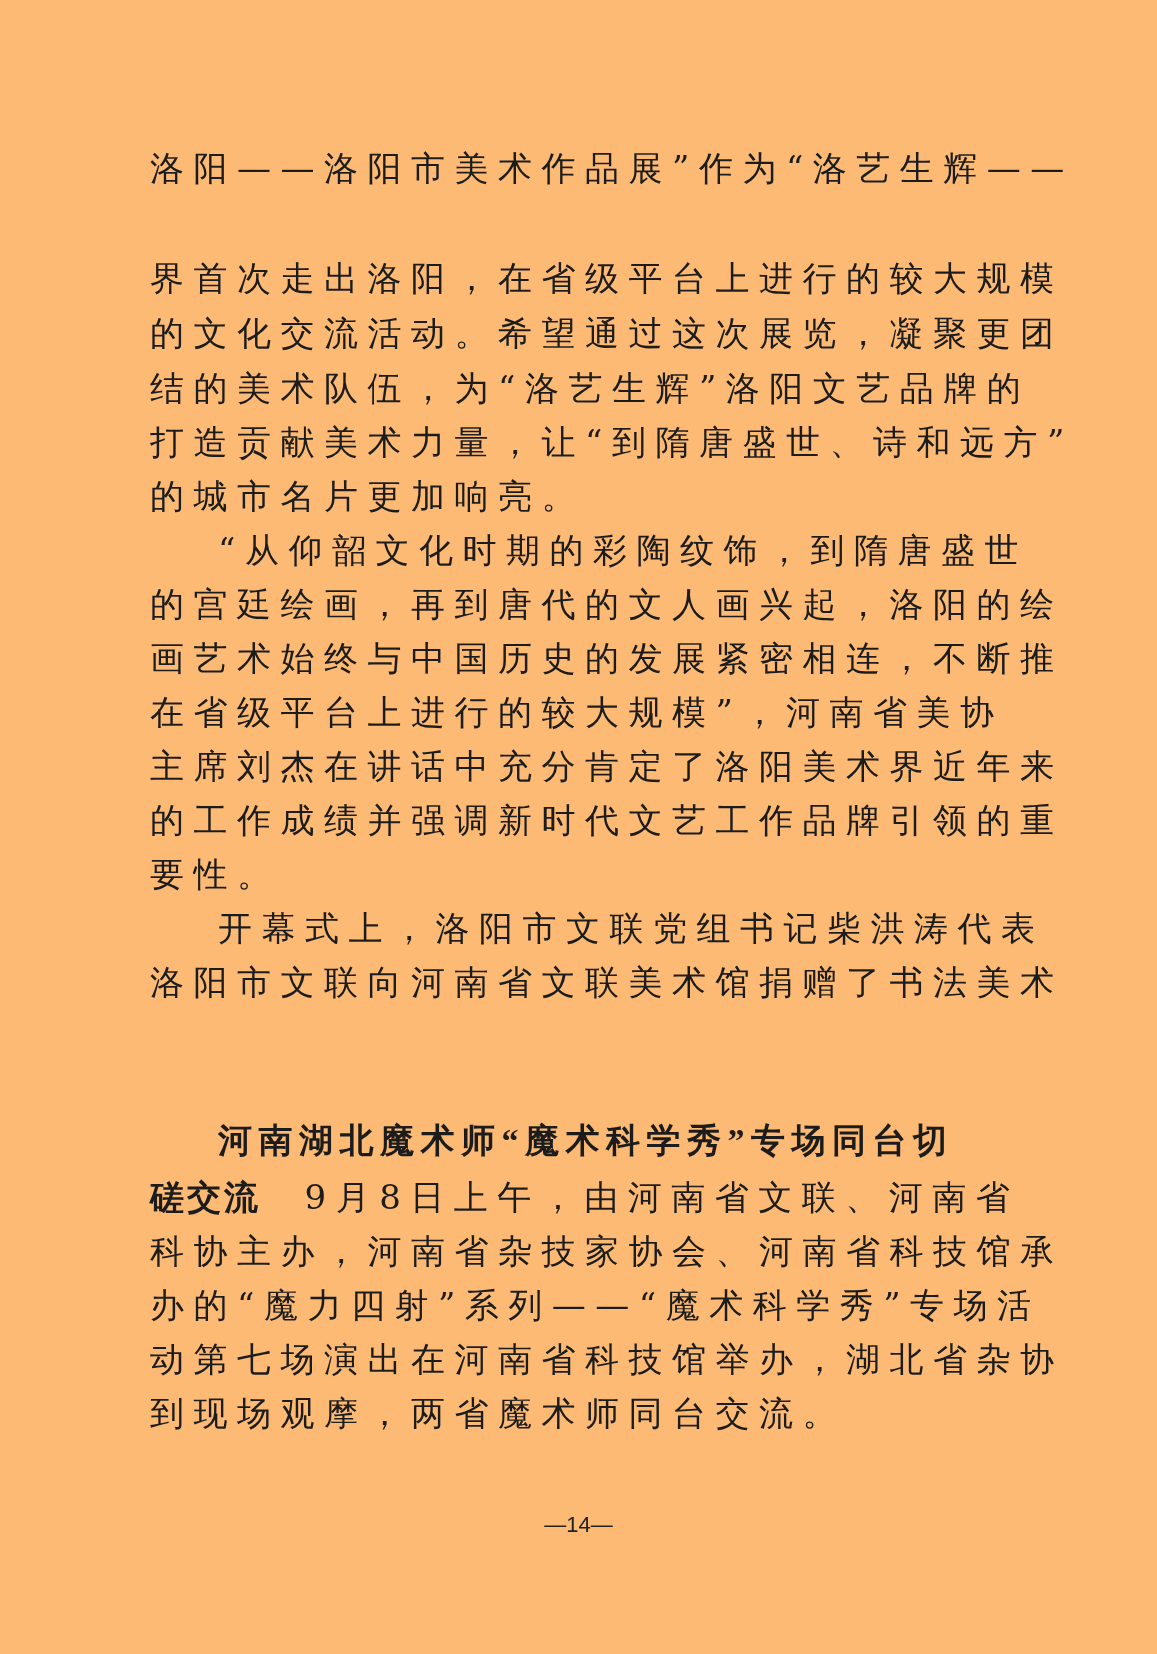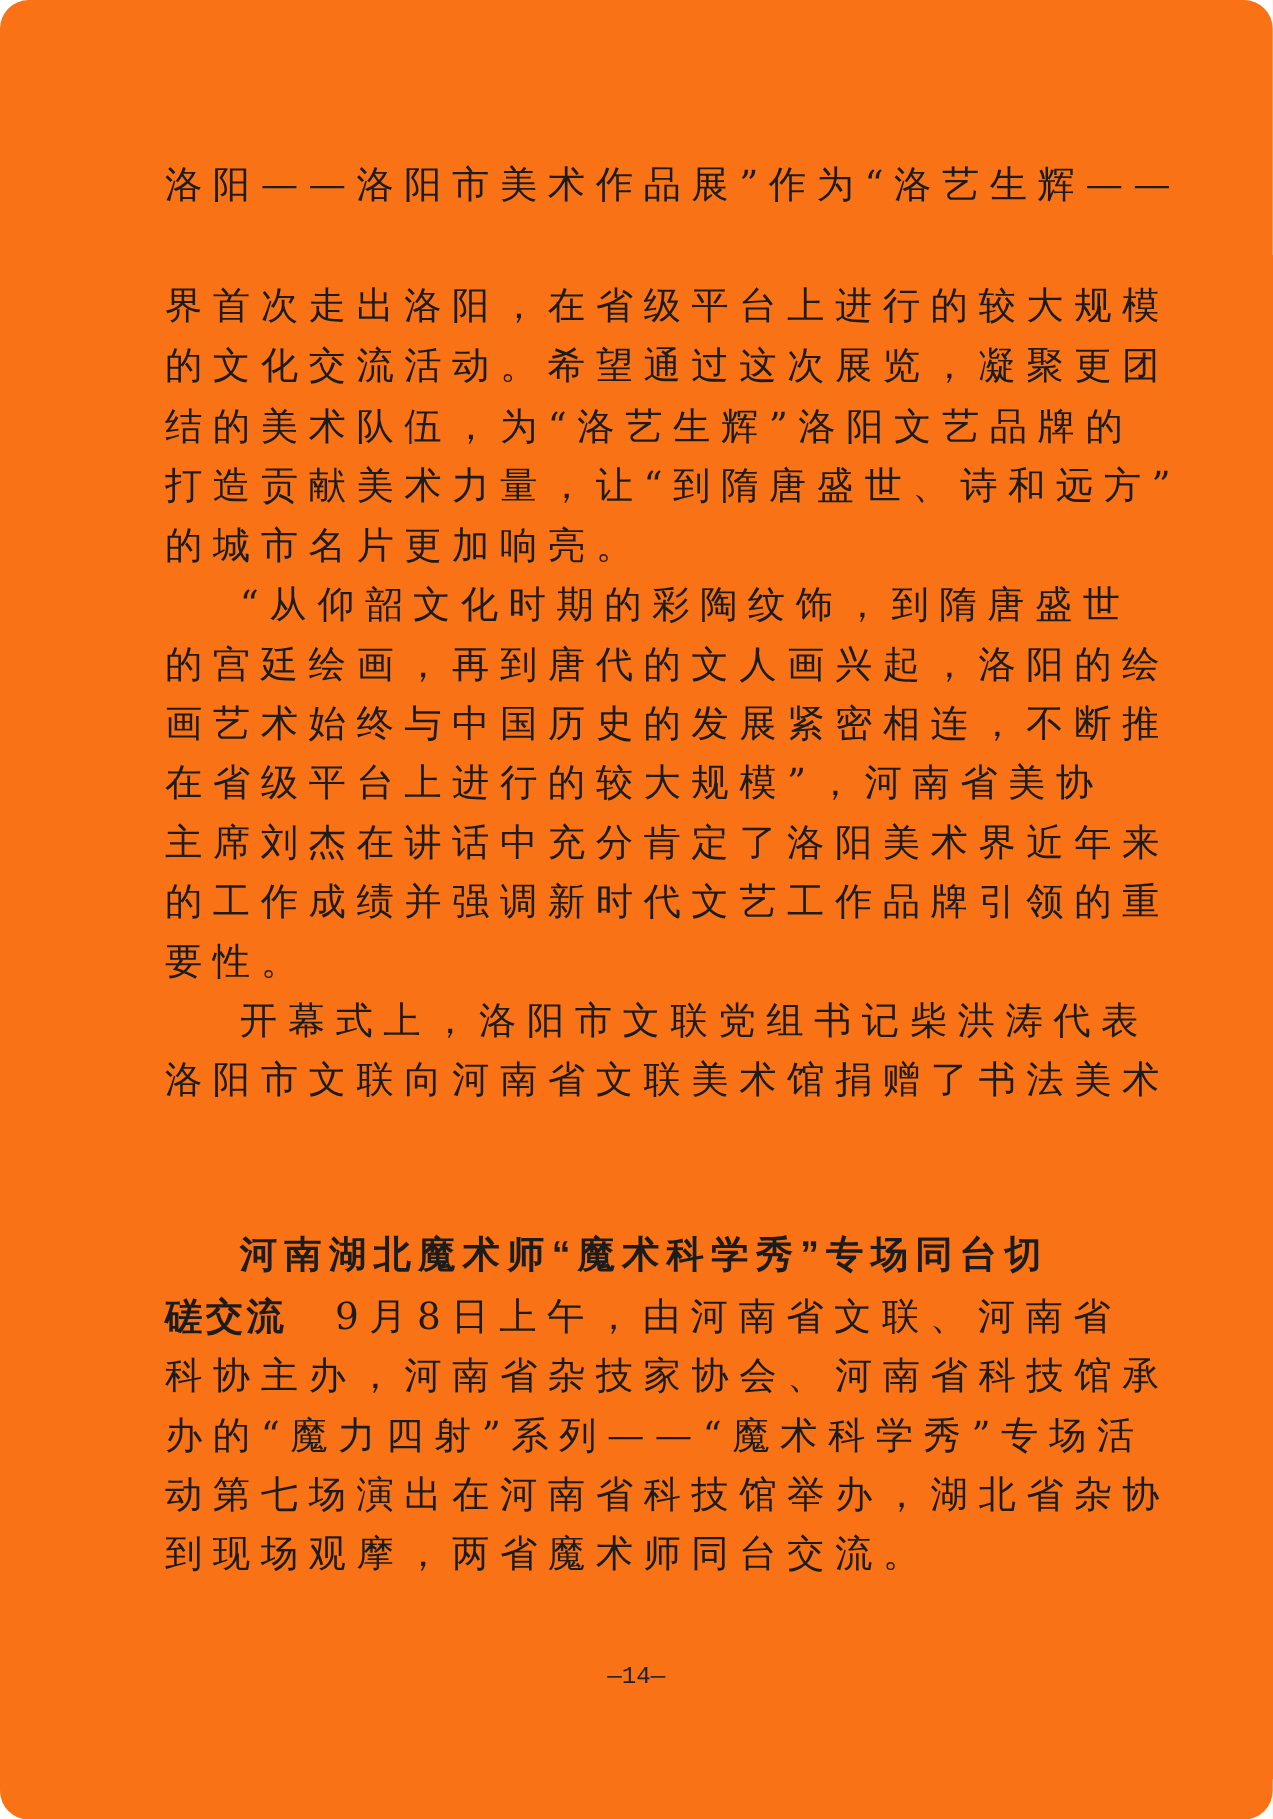--- a/index.html
+++ b/index.html
@@ -1,40 +1,40 @@
 <!DOCTYPE html>
 <html><head>
   <meta charset="utf-8">
   <style>
     html, body { margin: 0; padding: 0; background: #ffffff; }
     body { width: 1157px; height: 1654px; position: relative; overflow: hidden; }
-    .page { position: absolute; left: 0; top: 0; width: 1157px; height: 1654px; background: #f97316; border-radius: 26px; }
+    .page { position: absolute; left: 0; top: 0; width: 1157px; height: 1654px; background: #fdba74; }
     .line {
       position: absolute;
       left: 150px;
       width: 800px;
       height: 62px;
       font-family: "DejaVu Serif", "Liberation Serif", serif;
       font-size: 34px;
       line-height: 62px;
       color: #1c1c1c;
       letter-spacing: 9.5px;
       white-space: nowrap;
       text-align: justify;
       text-align-last: justify;
     }
     .line.last { text-align-last: left; }
     .line.indent { left: 218px; width: 732px; }
-    .bold { font-family: Liberation Sans, sans-serif; font-weight: bold; letter-spacing: 3px; }
+    .bold { font-family: Liberation Serif, serif; font-weight: bold; letter-spacing: 3px; }
     .page-num {
       position: absolute;
       top: 1512px;
       left: 0; width: 1157px;
       text-align: center;
-      font-family: Liberation Mono, monospace;
+      font-family: Liberation Sans, sans-serif;
       font-size: 22px;
       color: #222;
     }
   </style>
 </head>
 <body>
 
 <div class="page">
 
   <div class="line" style="top:137px">洛阳——洛阳市美术作品展”作为“洛艺生辉——</div>

